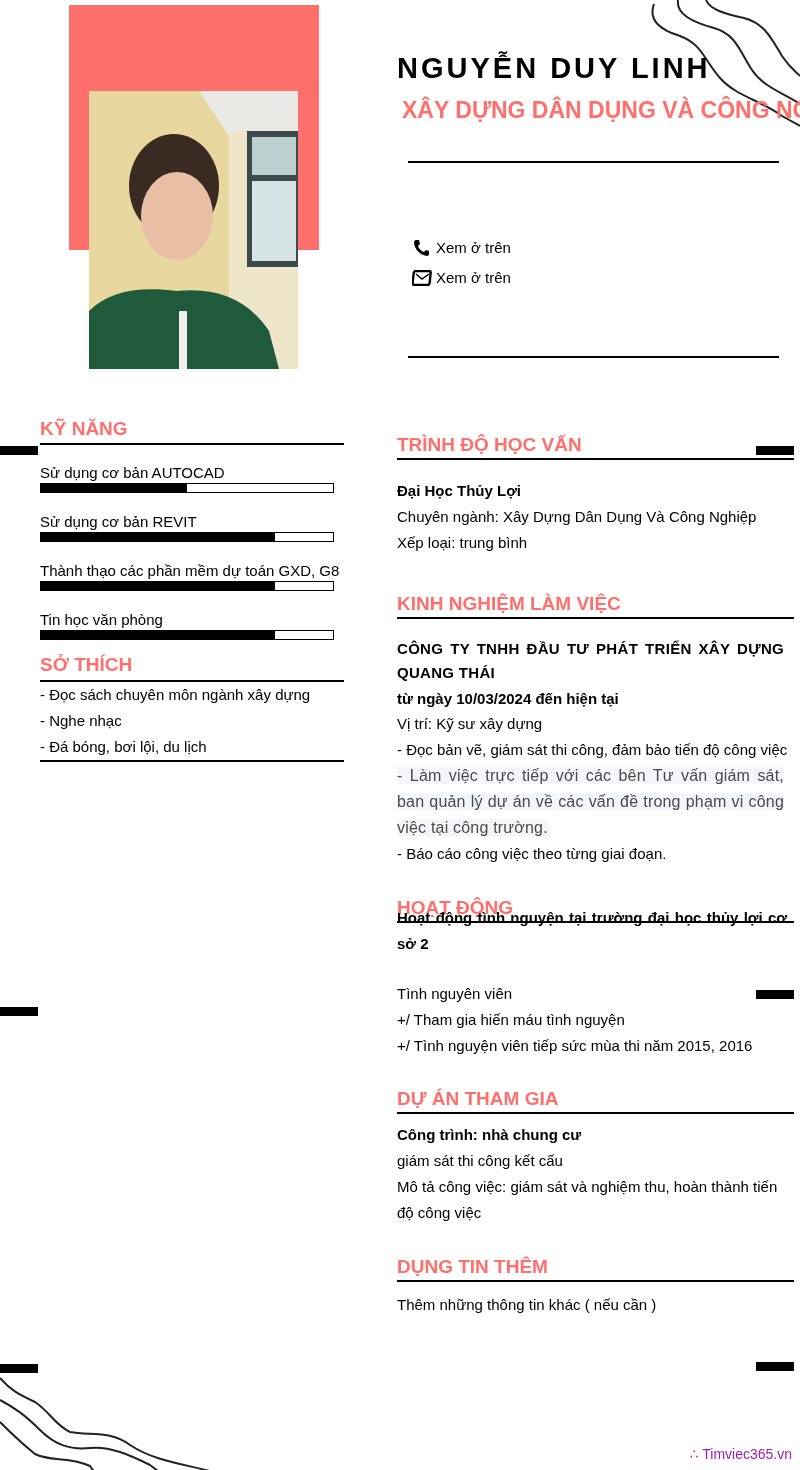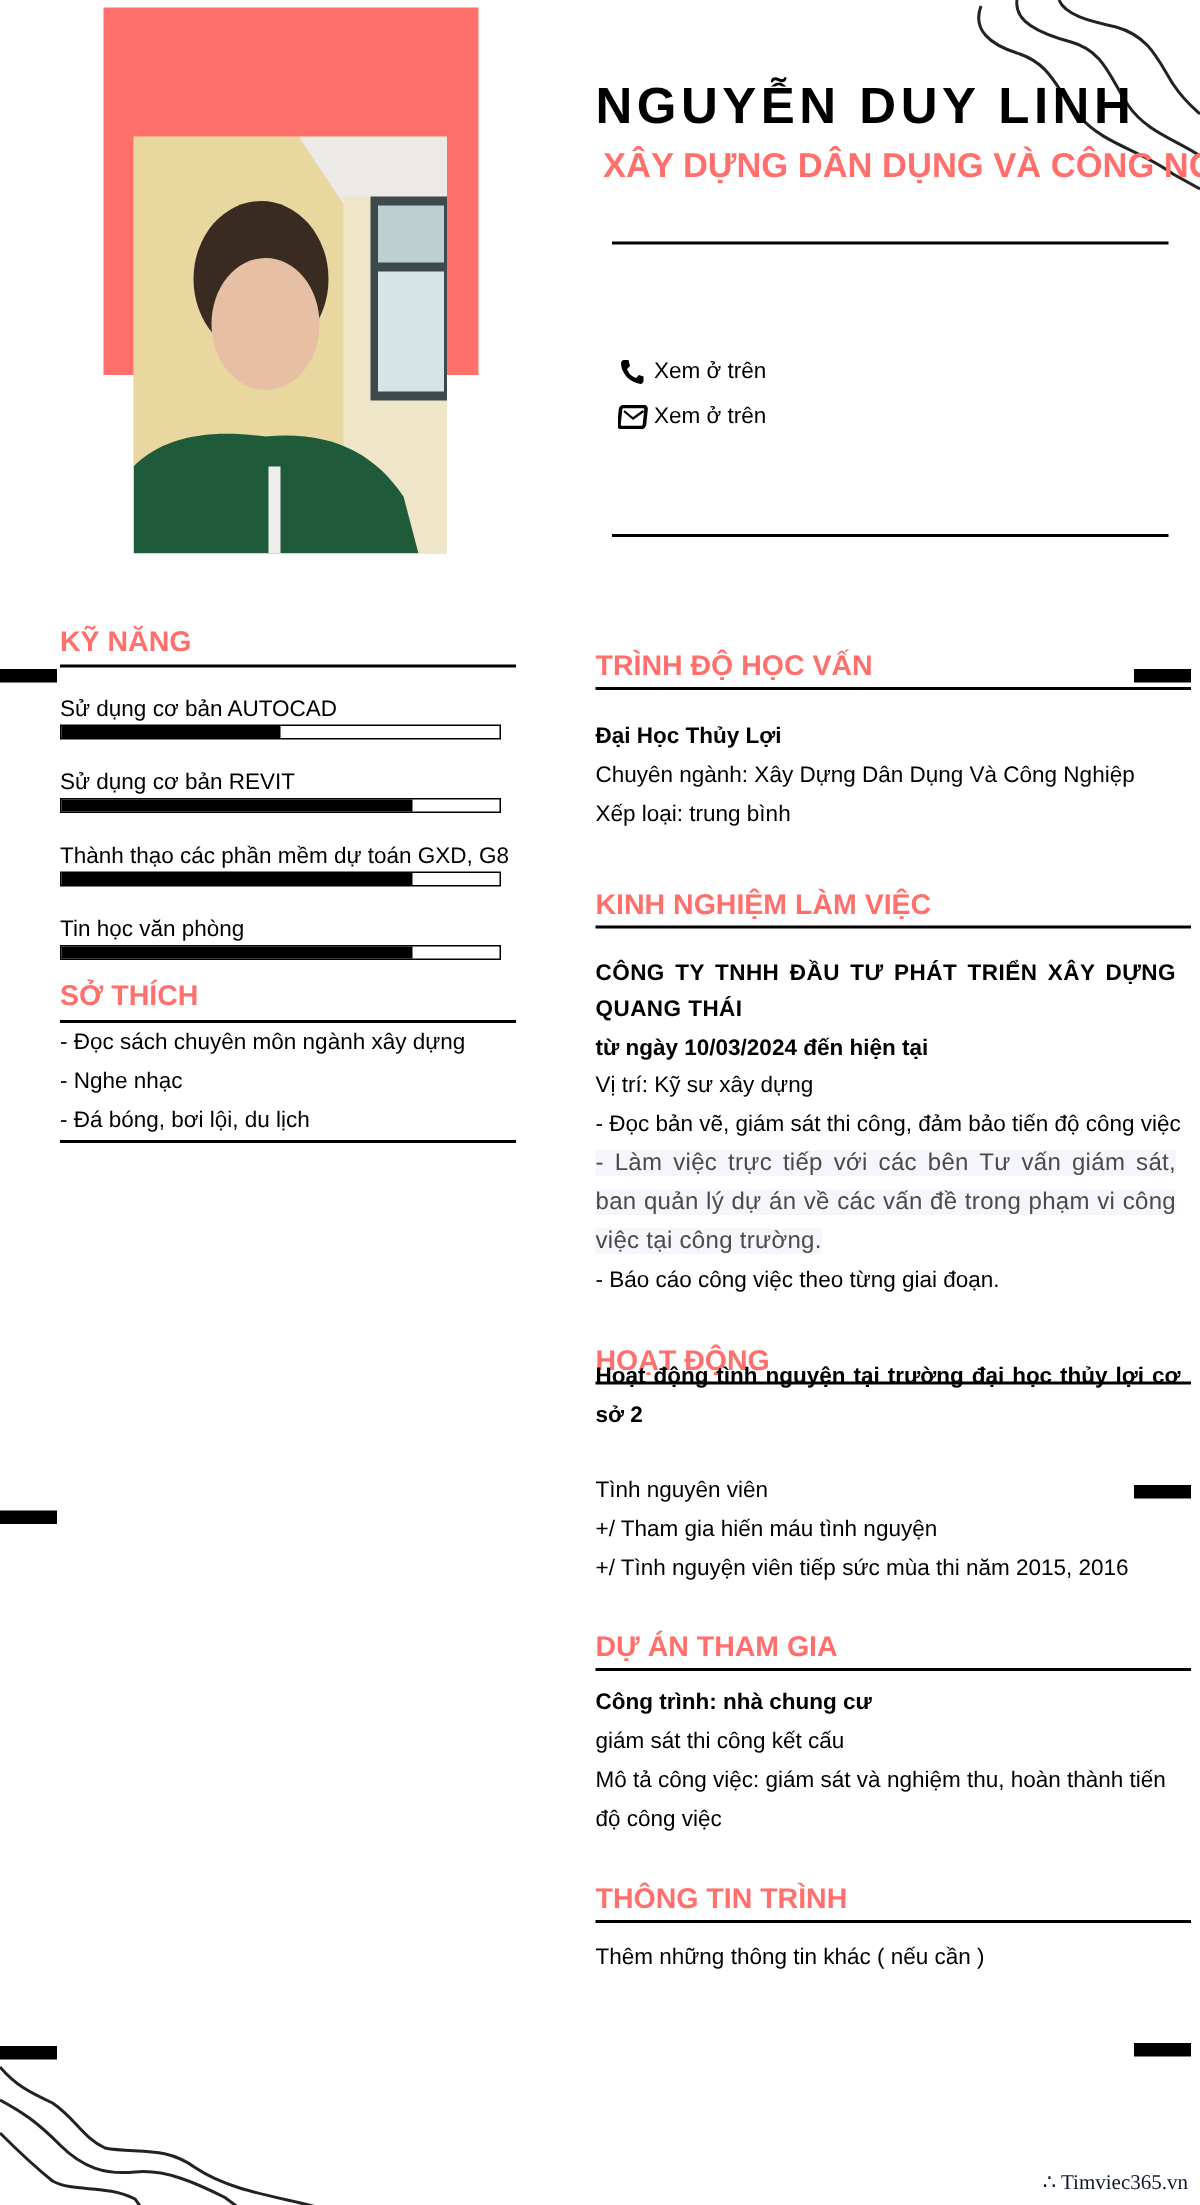--- a/index.html
+++ b/index.html
@@ -3,21 +3,21 @@
 <meta charset="utf-8">
 <style>
   * { box-sizing: border-box; margin: 0; padding: 0; }
   html, body { width: 800px; height: 1470px; background: #ffffff; overflow: hidden; }
   body { position: relative; font-family: "Liberation Sans", "DejaVu Sans", sans-serif; color: #000; font-size: 15px; }
 
   .accent-block { position: absolute; left: 69px; top: 5px; width: 250px; height: 245px; background: #ff6f6c; }
   .photo { position: absolute; left: 89px; top: 91px; width: 209px; height: 278px; overflow: hidden; background: #e9d9a6; }
   .photo svg { display: block; }
 
-  .name { position: absolute; left: 397px; top: 52px; font-size: 34px; font-weight: bold; letter-spacing: 3px; color: #000; white-space: nowrap; }
+  .name { position: absolute; left: 397px; top: 52px; font-size: 29px; font-weight: bold; letter-spacing: 3px; color: #000; white-space: nowrap; }
   .job-title { position: absolute; left: 402px; top: 97px; font-size: 23px; font-weight: bold; color: #ff6f6c; white-space: nowrap; }
 
   .deco-tr { position: absolute; left: 640px; top: 0; width: 160px; height: 130px; }
   .deco-bl { position: absolute; left: 0; top: 1370px; width: 280px; height: 100px; }
 
   .info-box { position: absolute; left: 408px; top: 161px; width: 371px; height: 197px; border-top: 2px solid #000; border-bottom: 2px solid #000; }
   .info-row { position: absolute; left: 4px; display: flex; align-items: flex-start; font-size: 15px; line-height: 26px; }
   .info-row .ico { width: 24px; height: 26px; display: flex; align-items: center; justify-content: flex-start; }
   .info-row .txt { width: 320px; }
 
@@ -28,21 +28,21 @@
 
   .skill-label { position: absolute; left: 40px; font-size: 15px; white-space: nowrap; }
   .skill-bar { position: absolute; left: 40px; width: 294px; height: 10px; border: 1px solid #000; background: #fff; }
   .skill-fill { height: 100%; background: #000; }
 
   .text-line { position: absolute; font-size: 15px; line-height: 26px; white-space: nowrap; }
   .bold { font-weight: bold; }
   .para { position: absolute; left: 397px; width: 387px; font-size: 15px; line-height: 26px; text-align: justify; }
   .hl { background: #f5f6fb; color: #4a4a4a; font-size: 16px; letter-spacing: 0.2px; }
 
-  .watermark { position: absolute; right: 8px; top: 1446px; font-family: Liberation Serif, serif; font-size: 14px; color: #0f172a; white-space: nowrap; }
+  .watermark { position: absolute; right: 8px; top: 1446px; font-family: Liberation Sans, sans-serif; font-size: 14px; color: #a21caf; white-space: nowrap; }
 </style>
 </head>
 <body>
 
 <svg class="deco-tr" viewBox="0 0 160 130">
   <g fill="none" stroke="#222" stroke-width="2">
     <path d="M14,4 C8,20 20,30 40,36 C62,44 64,60 80,78 C96,96 120,100 142,116 L160,126"></path>
     <path d="M38,0 C36,14 52,22 74,28 C96,34 100,52 112,70 C124,88 146,94 160,104"></path>
     <path d="M66,0 C70,10 86,14 104,18 C126,24 132,40 142,56 C150,68 156,72 160,76"></path>
   </g>
@@ -145,21 +145,21 @@
 <div class="text-line" style="left:397px; top:981px;">Tình nguyên viên</div>
 <div class="text-line" style="left:397px; top:1007px;">+/ Tham gia hiến máu tình nguyện</div>
 <div class="text-line" style="left:397px; top:1033px;">+/ Tình nguyện viên tiếp sức mùa thi năm 2015, 2016</div>
 
 <div class="sec-title" style="left:397px; top:1088px;">DỰ ÁN THAM GIA</div>
 <div class="sec-rule" style="left:397px; top:1112px; width:397px;"></div>
 <div class="text-line bold" style="left:397px; top:1122px;">Công trình: nhà chung cư</div>
 <div class="text-line" style="left:397px; top:1148px;">giám sát thi công kết cấu</div>
 <div class="para" style="top:1174px; text-align:left;">Mô tả công việc: giám sát và nghiệm thu, hoàn thành tiến độ công việc</div>
 
-<div class="sec-title" style="left:397px; top:1256px;">THÔNG TIN TRÌNH</div>
+<div class="sec-title" style="left:397px; top:1256px;">DỤNG TIN THÊM</div>
 <div class="sec-rule" style="left:397px; top:1280px; width:397px;"></div>
 <div class="text-line" style="left:397px; top:1292px;">Thêm những thông tin khác ( nếu cần )</div>
 
 <svg class="deco-bl" viewBox="0 0 280 100">
   <g fill="none" stroke="#222" stroke-width="2">
     <path d="M0,8 C10,20 20,25 35,32 C50,42 55,55 70,62 C90,66 110,60 130,75 C160,95 200,95 240,110"></path>
     <path d="M0,30 C15,38 25,45 40,60 C55,75 70,80 90,78 C110,76 130,85 150,95 L170,110"></path>
     <path d="M0,52 C10,62 20,72 35,84 C50,92 70,86 90,96 L100,110"></path>
   </g>
 </svg>

